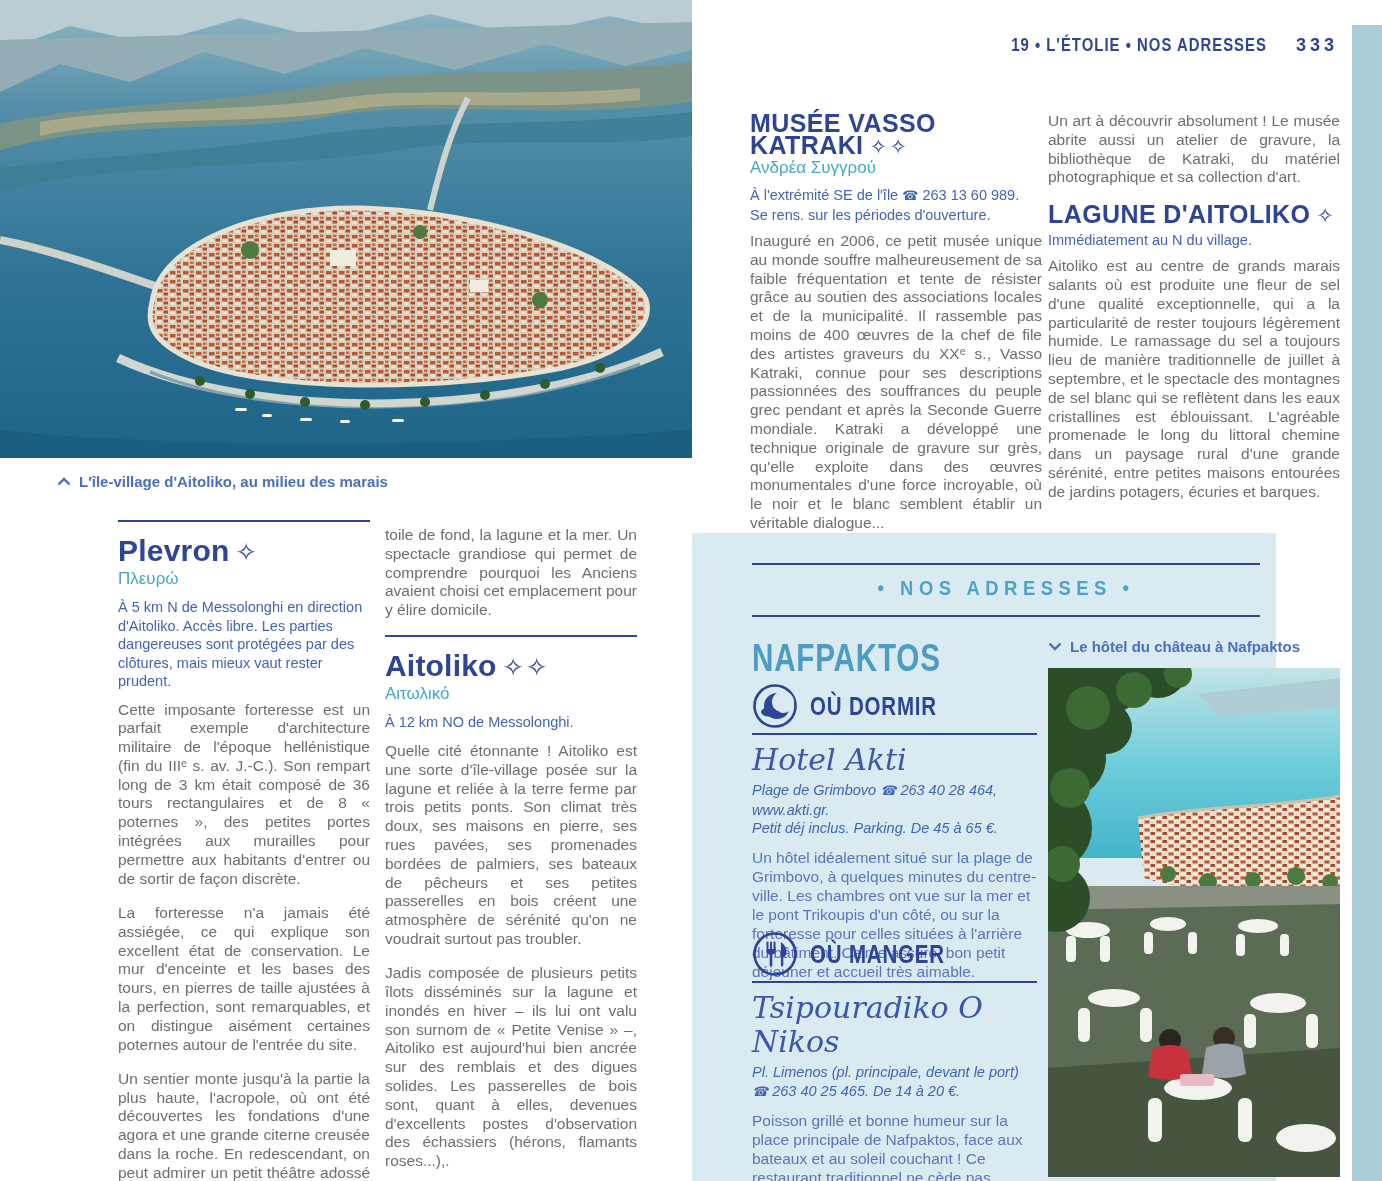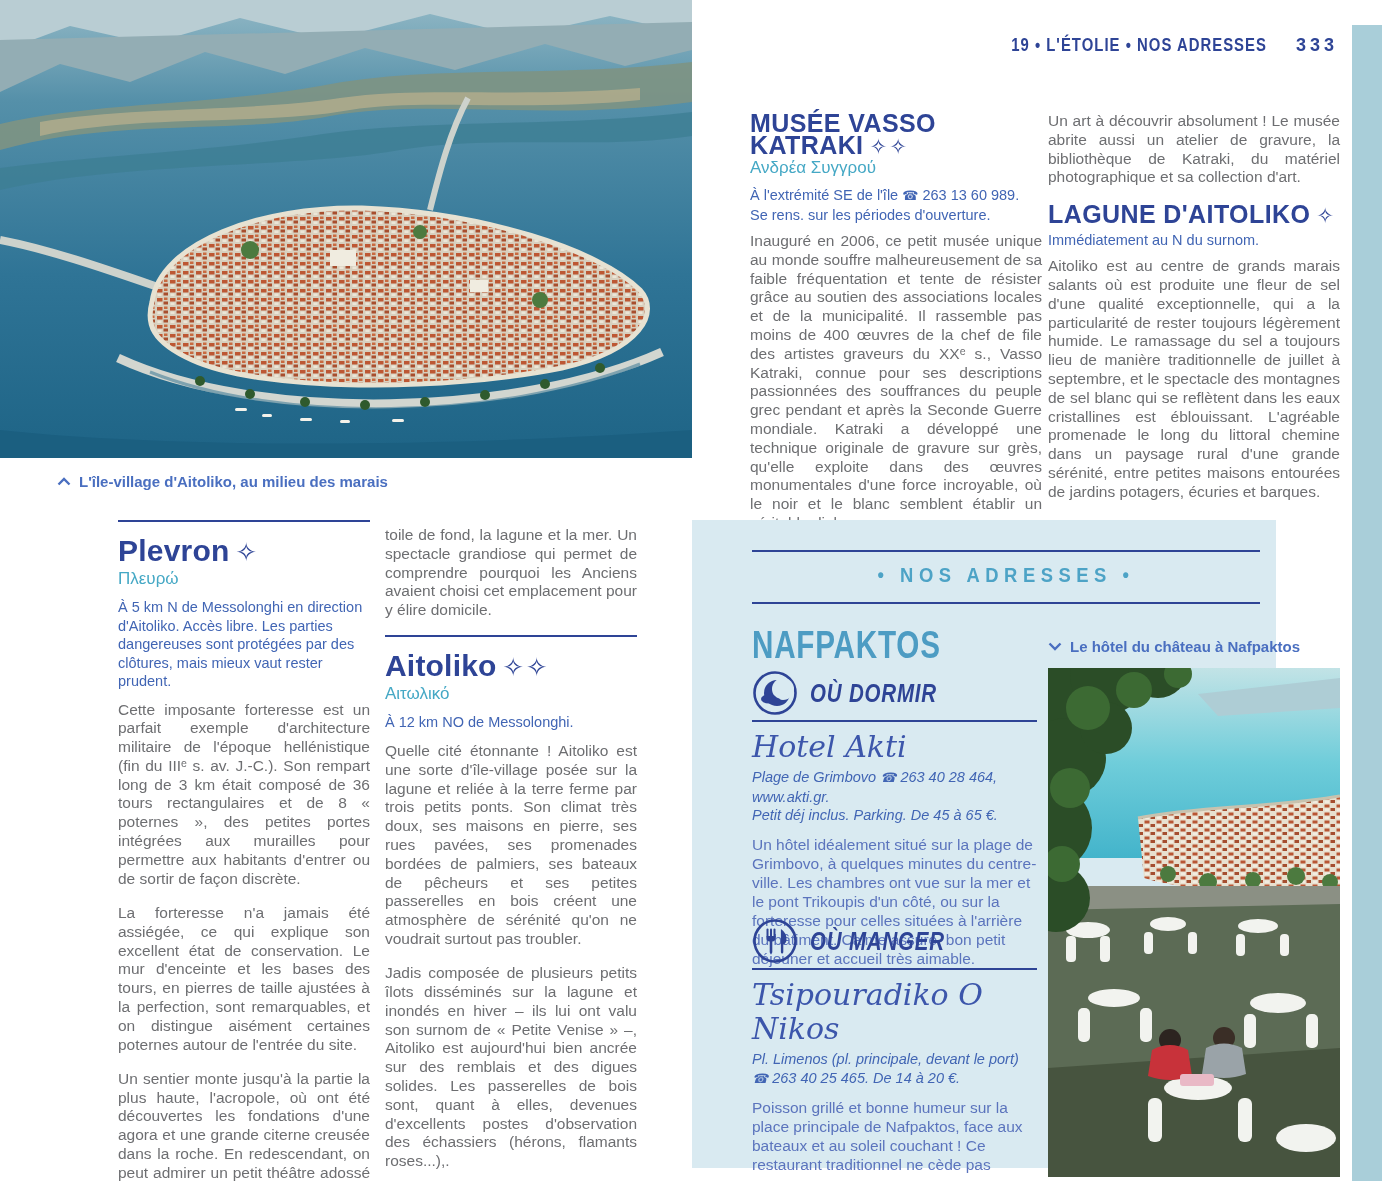--- a/index.html
+++ b/index.html
@@ -32,29 +32,29 @@
   .col{position:absolute;width:252px;}
   .col-plevron{left:118px;top:520px;}
   .col-aitoliko{left:385px;top:520px;}
   .col-museum{position:absolute;left:750px;top:112px;width:292px;}
   .col-lagoon{position:absolute;left:1048px;top:112px;width:292px;}
   .col-museum .body,.col-lagoon .body{margin-top:8px;}
   .col-museum .info{margin-top:8px;}
   .mini-rule{margin:14px 0 12px 0;}
 
   
-  .box{position:absolute;left:692px;top:520px;width:584px;height:648px;background:#d9eaf1;}
+  .box{position:absolute;left:692px;top:533px;width:584px;height:648px;background:#d9eaf1;}
   .box .rule-a{position:absolute;left:60px;right:16px;top:30px;}
   .box .rule-b{position:absolute;left:60px;right:16px;top:82px;}
   .banner{position:absolute;left:60px;right:16px;top:44px;text-align:center;font-size:20px;
           font-weight:bold;color:#4da3c6;letter-spacing:6px;transform:scaleX(.92);}
   .city{position:absolute;left:60px;top:104px;font-size:38px;font-weight:bold;color:#4d9cc3;
         letter-spacing:1px;transform:scaleX(.78);transform-origin:left center;}
   .box-col{position:absolute;left:60px;width:285px;}
-  .section-row{display:flex;align-items:center;gap:12px;font-style:italic;}
+  .section-row{display:flex;align-items:center;gap:12px;}
   .section-label{font-size:25px;font-weight:bold;color:#2e4496;letter-spacing:1px;
                  transform:scaleX(.82);transform-origin:left center;white-space:nowrap;}
   .section-rule{height:2px;background:#2e4496;margin-top:4px;}
   .script-name{font-family:"DejaVu Serif",serif;font-style:italic;font-size:30px;color:#3c56ab;
                margin-top:8px;line-height:34px;}
   .box-info{color:#4165b4;font-size:14.5px;line-height:18.5px;margin-top:4px;font-style:italic;}
   .box-body{color:#5b74bd;font-size:15.5px;line-height:19px;margin-top:10px;}
   .cafe-caption{position:absolute;left:1048px;top:638px;}
   .cafe-photo{position:absolute;left:1048px;top:668px;width:292px;height:509px;overflow:hidden;}
   .cafe-photo svg{display:block;}
@@ -146,21 +146,21 @@
       <span class="phone">☎</span>
       <span>263 13 60 989.</span><br>
       <span>Se rens. sur les périodes d'ouverture.</span>
     </div>
     <p class="body">Inauguré en 2006, ce petit musée unique au monde souffre malheureusement de sa faible fréquentation et tente de résister grâce au soutien des associations locales et de la municipalité. Il rassemble pas moins de 400 œuvres de la chef de file des artistes graveurs du XXᵉ s., Vasso Katraki, connue pour ses descriptions passionnées des souffrances du peuple grec pendant et après la Seconde Guerre mondiale. Katraki a développé une technique originale de gravure sur grès, qu'elle exploite dans des œuvres monumentales d'une force incroyable, où le noir et le blanc semblent établir un véritable dialogue...</p>
   </div>
 
   <div class="col-lagoon">
     <p class="body" style="margin-top:0;">Un art à découvrir absolument ! Le musée abrite aussi un atelier de gravure, la bibliothèque de Katraki, du matériel photographique et sa collection d'art.</p>
     <div class="h-small" style="margin-top:12px;"><span>LAGUNE D'AITOLIKO</span><span class="stars">✧</span></div>
-    <div class="info" style="margin-top:4px;">Immédiatement au N du surnom.</div>
+    <div class="info" style="margin-top:4px;">Immédiatement au N du village.</div>
     <p class="body">Aitoliko est au centre de grands marais salants où est produite une fleur de sel d'une qualité exceptionnelle, qui a la particularité de rester toujours légèrement humide. Le ramassage du sel a toujours lieu de manière traditionnelle de juillet à septembre, et le spectacle des montagnes de sel blanc qui se reflètent dans les eaux cristallines est éblouissant. L'agréable promenade le long du littoral chemine dans un paysage rural d'une grande sérénité, entre petites maisons entourées de jardins potagers, écuries et barques.</p>
   </div>
 
   <div class="col col-plevron">
     <div class="rule"></div>
     <div class="h-entry" style="margin-top:12px;"><span>Plevron</span><span class="stars">✧</span></div>
     <div class="greek">Πλευρώ</div>
     <div class="info">À 5 km N de Messolonghi en direction d'Aitoliko. Accès libre. Les parties dangereuses sont protégées par des clôtures, mais mieux vaut rester prudent.</div>
     <p class="body">Cette imposante forteresse est un parfait exemple d'architecture militaire de l'époque hellénistique (fin du IIIᵉ s. av. J.-C.). Son rempart long de 3 km était composé de 36 tours rectangulaires et de 8 « poternes », des petites portes intégrées aux murailles pour permettre aux habitants d'entrer ou de sortir de façon discrète.</p>
     <p class="body">La forteresse n'a jamais été assiégée, ce qui explique son excellent état de conservation. Le mur d'enceinte et les bases des tours, en pierres de taille ajustées à la perfection, sont remarquables, et on distingue aisément certaines poternes autour de l'entrée du site.</p>

